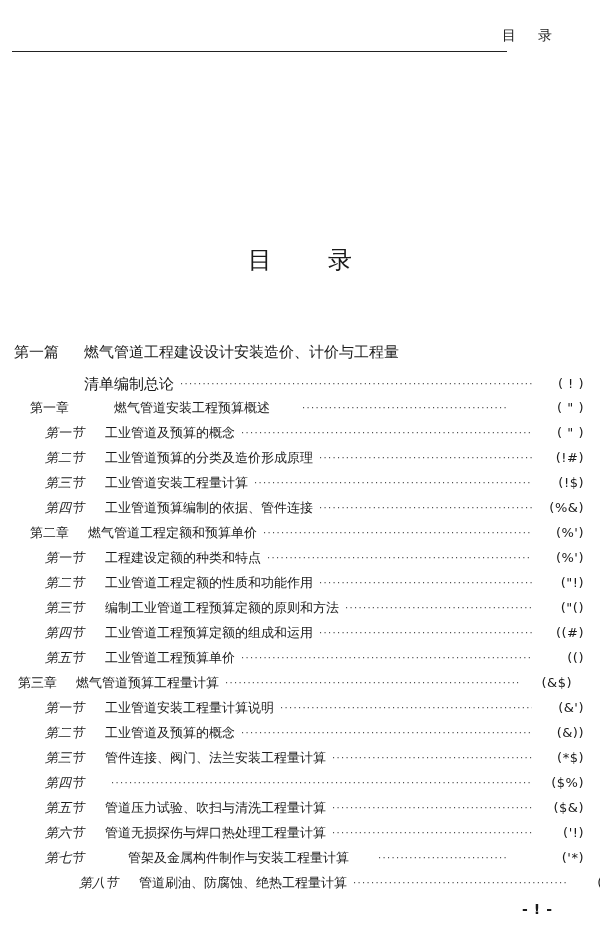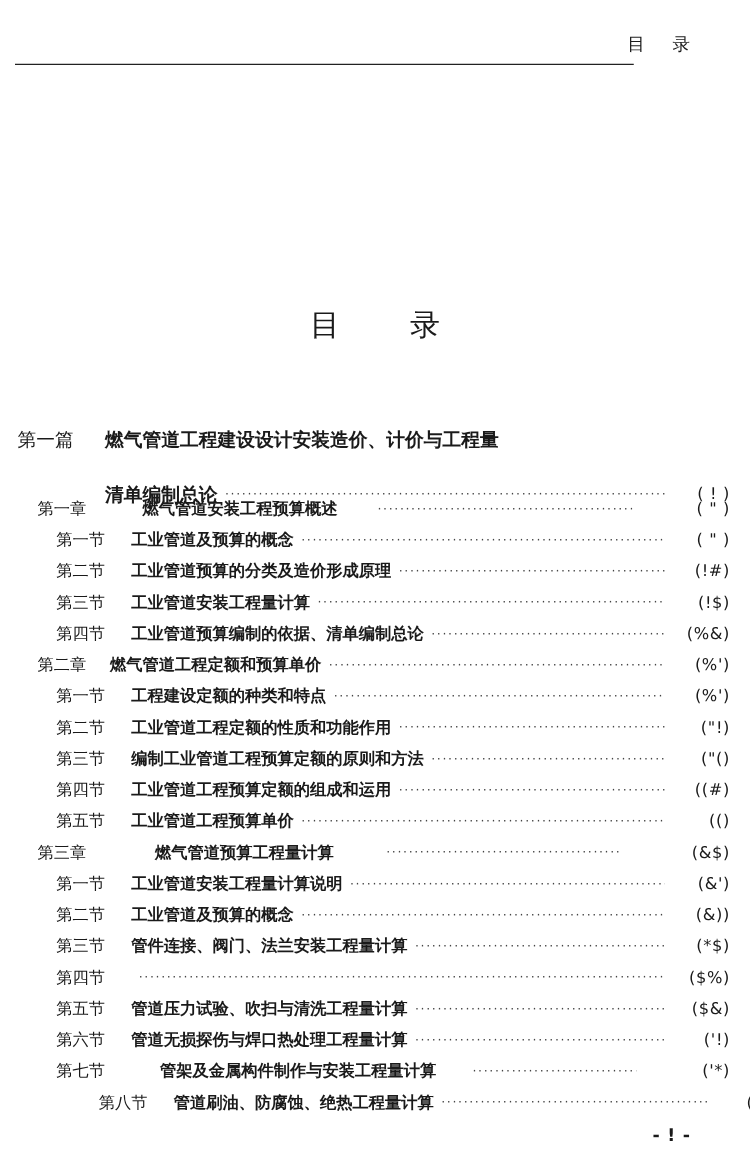--- a/index.html
+++ b/index.html
@@ -22,32 +22,32 @@
     font-size: 24px; font-weight: normal;
   }
   .page-title span { display: inline-block; }
   .page-title .gap { width: 56px; }
   .toc { position: absolute; left: 0; top: 342px; width: 600px; }
   .row {
     position: absolute; height: 20px; line-height: 20px; font-size: 13px;
     display: flex; align-items: center; white-space: nowrap;
   }
   .row .lbl { display: inline-block; }
-  .row .ttl { display: inline-block; font-weight: bold; }
+  .row .ttl { display: inline-block; }
   .row .dots {
     flex: 1; overflow: hidden; margin: 0 6px; color: #444;
     letter-spacing: 1.3px; font-size: 10px;
   }
   .row .pg {
     width: 46px; text-align: right; font-size: 13px; letter-spacing: 0.5px;
   }
   .part { font-size: 15px; }
   .part .lbl { width: 70px; }
   .chap .lbl { width: 58px; }
-  .sect .lbl { width: 60px; }
+  .sect .lbl { width: 60px; font-style: italic; }
   .page-num {
     position: absolute; top: 901px; left: 522px; font-size: 14px; letter-spacing: 6px;
     font-weight: bold;
   }
 </style>
 </head>
 <body>
 
 <div class="running-head">
   <span>目</span><span class="gap"></span><span>录</span>
@@ -58,21 +58,21 @@
   <span>目</span><span class="gap"></span><span>录</span>
 </div>
 
 <div class="toc">
 
   <div class="row part" style="top:0px; left:14px; width:570px;">
     <span class="lbl">第一篇</span>
     <span class="ttl">燃气管道工程建设设计安装造价、计价与工程量</span>
   </div>
 
-  <div class="row part" style="top:44px; left:84px; width:500px;">
+  <div class="row part" style="top:32px; left:84px; width:500px;">
     <span class="ttl">清单编制总论</span>
     <span class="dots">······································································································</span>
     <span class="pg">( ! )</span>
   </div>
 
   <div class="row chap" style="top:56px; left:30px; width:554px;gap:26px;">
     <span class="lbl">第一章</span>
     <span class="ttl">燃气管道安装工程预算概述</span>
     <span class="dots">······································································································</span>
     <span class="pg">( " )</span>
@@ -90,21 +90,21 @@
     <span class="pg">(!#)</span>
   </div>
   <div class="row sect" style="top:131px; left:45px; width:539px;">
     <span class="lbl">第三节</span>
     <span class="ttl">工业管道安装工程量计算</span>
     <span class="dots">······································································································</span>
     <span class="pg">(!$)</span>
   </div>
   <div class="row sect" style="top:156px; left:45px; width:539px;">
     <span class="lbl">第四节</span>
-    <span class="ttl">工业管道预算编制的依据、清单编制总论</span>
+    <span class="ttl">工业管道预算编制的依据、管件连接</span>
     <span class="dots">······································································································</span>
     <span class="pg">(%&amp;)</span>
   </div>
   <div class="row chap" style="top:181px; left:30px; width:554px;">
     <span class="lbl">第二章</span>
     <span class="ttl">燃气管道工程定额和预算单价</span>
     <span class="dots">······································································································</span>
     <span class="pg">(%')</span>
   </div>
   <div class="row sect" style="top:206px; left:45px; width:539px;">
@@ -130,21 +130,21 @@
     <span class="ttl">工业管道工程预算定额的组成和运用</span>
     <span class="dots">······································································································</span>
     <span class="pg">((#)</span>
   </div>
   <div class="row sect" style="top:306px; left:45px; width:539px;">
     <span class="lbl">第五节</span>
     <span class="ttl">工业管道工程预算单价</span>
     <span class="dots">······································································································</span>
     <span class="pg">(()</span>
   </div>
-  <div class="row chap" style="top:331px; left:30px; width:554px;gap:36px;">
+  <div class="row chap" style="top:331px; left:18px; width:554px;">
     <span class="lbl">第三章</span>
     <span class="ttl">燃气管道预算工程量计算</span>
     <span class="dots">······································································································</span>
     <span class="pg">(&amp;$)</span>
   </div>
   <div class="row sect" style="top:356px; left:45px; width:539px;">
     <span class="lbl">第一节</span>
     <span class="ttl">工业管道安装工程量计算说明</span>
     <span class="dots">······································································································</span>
     <span class="pg">(&amp;')</span>

